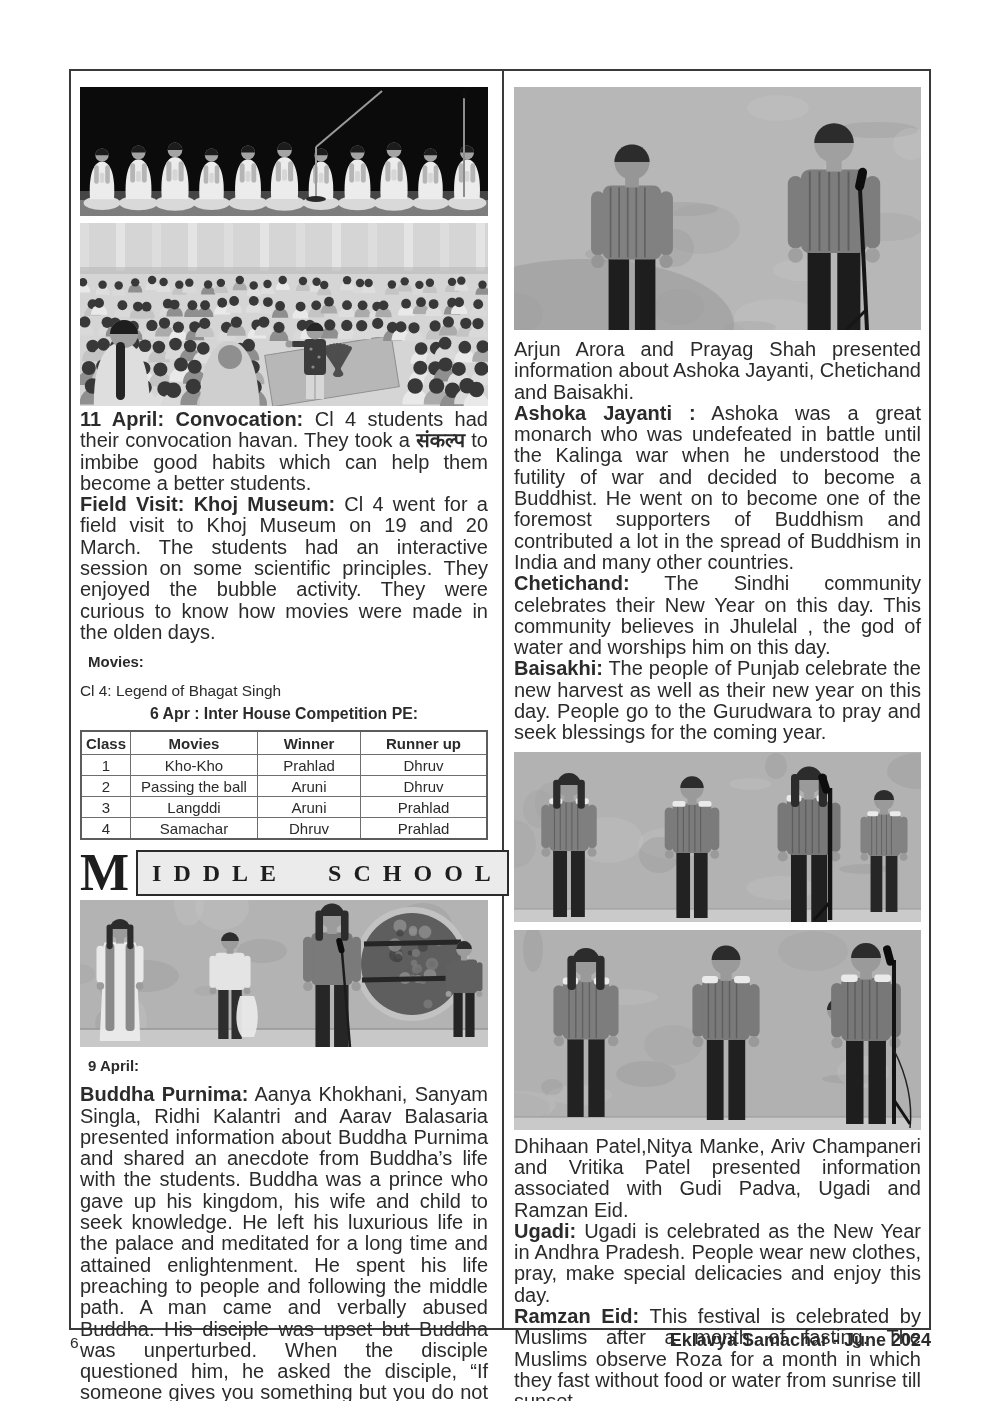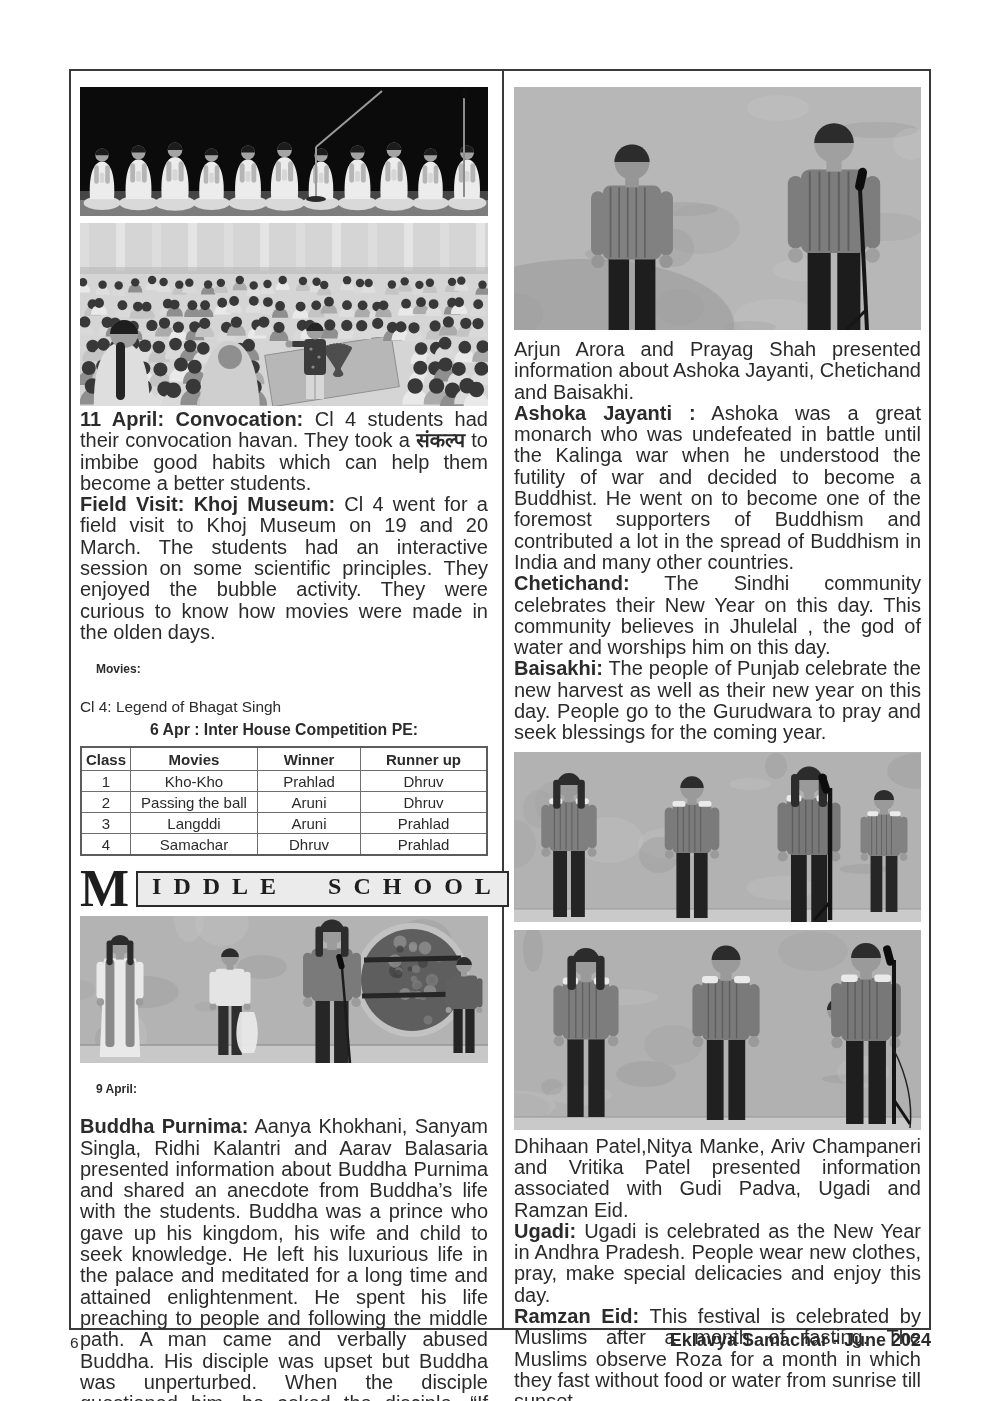--- a/index.html
+++ b/index.html
@@ -13,34 +13,34 @@
   .divider{position:absolute;left:502px;top:69px;width:2px;height:1261px;background:#3a3a3a;}
   .col{position:absolute;top:87px;}
   .col-left{left:80px;width:408px;}
   .col-right{left:514px;width:407px;}
   .photo{display:block;background:#bfbfbf;}
   p.body{font-size:20px;line-height:21.3px;text-align:justify;margin:0;}
   .lead{font-weight:bold;}
   .mb7{margin-bottom:7px;} .mb8{margin-bottom:8px;} .mb9{margin-bottom:9px;}
   .mb10{margin-bottom:10px;} .mb1{margin-bottom:1px;} .mb2{margin-bottom:2px;} .mt7{margin-top:7px;} .mt8{margin-top:8px;}
   .plain{font-size:15.4px;line-height:21px;margin:0;}
-  .bold-line{font-weight:bold;font-size:12px;line-height:21px;margin:16px;}
+  .bold-line{font-weight:bold;font-size:15px;line-height:21px;margin:8px;}
   .table-title{font-weight:bold;font-size:15.8px;line-height:22px;margin:2px 0 5px;text-align:center;}
   table.results{width:100%;border-collapse:collapse;table-layout:fixed;
     border:2px solid #5c5c5c;}
   table.results th,table.results td{
     border:1.5px solid #6e6e6e;text-align:center;font-size:15px;
     padding:0 3px;height:20px;line-height:19px;overflow:hidden;white-space:nowrap;margin-top:36px;}
   table.results th{font-weight:bold;height:22px;}
   th.c0{width:42px;} th.c1{width:120px;} th.c2{width:96px;}
   .banner{display:flex;align-items:center;margin:13px 0 0;height:40px;}
   .banner-initial{font-family:"Liberation Serif",serif;font-weight:bold;
     font-size:52px;line-height:40px;color:#1e1e1e;}
   .banner-bar{flex:1;margin-left:7px;border:2px solid #2b2b2b;background:#ebebeb;
-    height:36px;display:flex;padding:0 4px 0 14px;box-sizing:border-box;}
+    height:46px;display:flex;align-items:center;padding:0 4px 0 14px;box-sizing:border-box;}
   .banner-rest{font-family:"Liberation Serif",serif;font-weight:bold;font-size:24px;
     letter-spacing:12px;word-spacing:22px;white-space:nowrap;color:#1e1e1e;}
   .page-number{position:absolute;left:70px;top:1334px;font-size:15.5px;}
   .footer-right{position:absolute;right:69px;top:1330px;font-size:18px;font-weight:bold;}
 </style>
 </head>
 <body>
 
 <div class="frame"></div>
 <div class="divider"></div>

